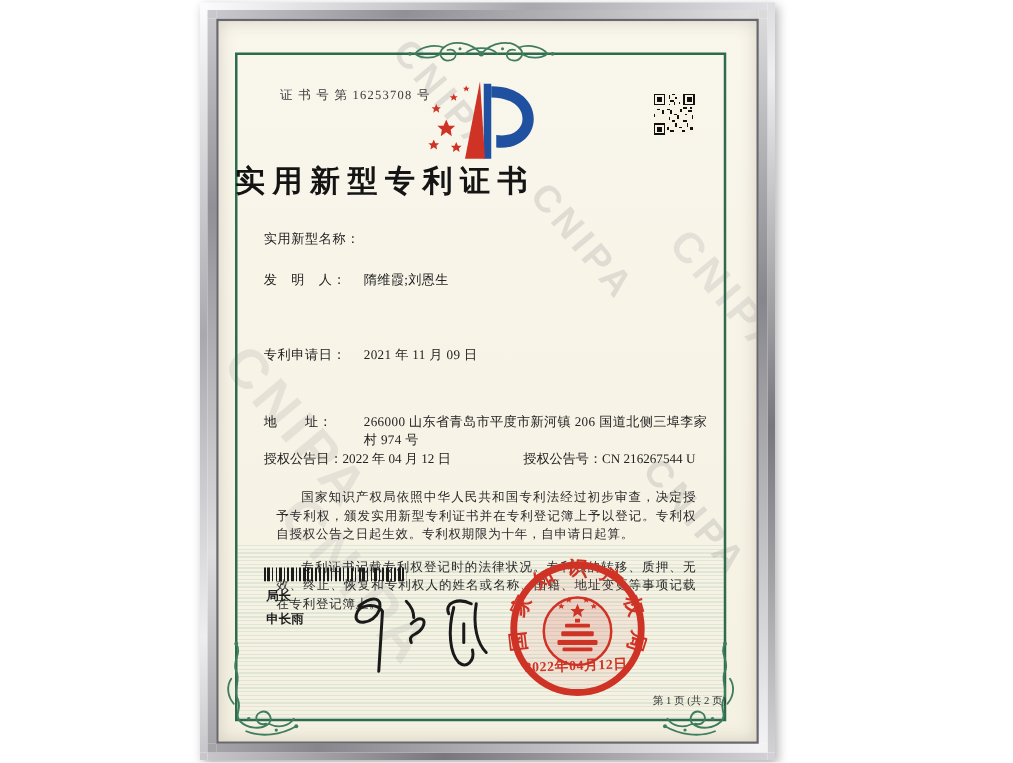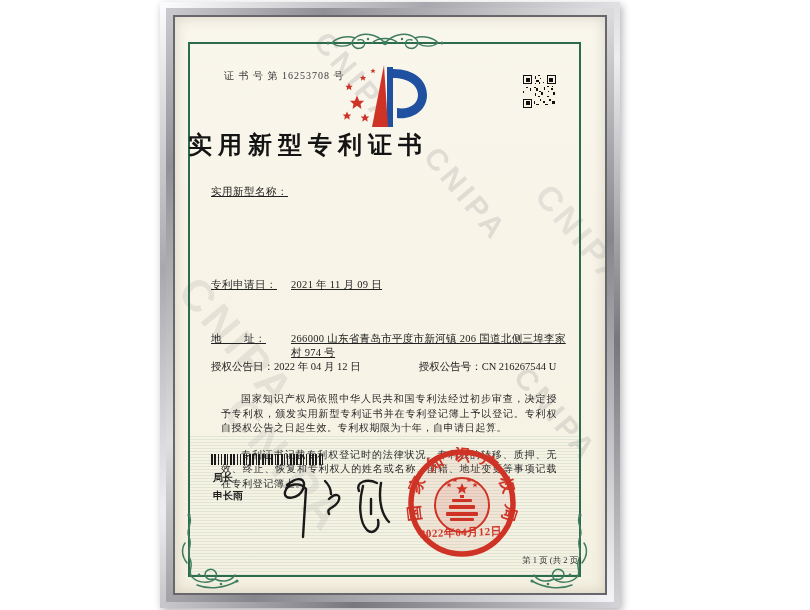--- a/index.html
+++ b/index.html
@@ -27,21 +27,21 @@
   
   .wm{position:absolute;font-family:"Liberation Sans",sans-serif;font-weight:700;
     letter-spacing:4px;color:rgba(125,125,130,.20);transform:rotate(50deg);white-space:nowrap;}
   
   .cert-no{position:absolute;left:49px;top:52px;font-size:10px;color:#3a3a3a;letter-spacing:1px;}
   .logo{position:absolute;left:160px;top:46px;width:100px;height:70px;}
   .qr{position:absolute;left:348px;top:58px;width:33px;height:33px;}
   .title{position:absolute;left:13px;right:24px;top:112px;text-align:left;
     font-size:24px;font-weight:700;color:#141414;letter-spacing:6px;}
   
-  .row{position:absolute;left:36px;display:flex;font-size:10.5px;color:#222;width:358px;line-height:14px;text-decoration:underline;}
+  .row{position:absolute;left:36px;display:flex;font-size:10.5px;color:#222;width:358px;line-height:14px;}
   .row .lbl{width:80px;flex:0 0 80px;letter-spacing:.5px;}
   .row .val{flex:1;letter-spacing:.3px;}
   .grant{position:absolute;left:36px;top:343px;width:360px;font-size:10.5px;color:#222;display:flex;}
   .grant .g2{margin-left:58px;}
   
   .paras{position:absolute;left:34px;top:363px;width:360px;font-size:10px;color:#2b2b2b;
     line-height:14.6px;letter-spacing:.6px;text-align:justify;}
   .paras p{margin:12px;text-indent:2em;}
   
   .barcode{position:absolute;left:36px;top:437px;width:114px;height:11px;
@@ -201,20 +201,24 @@
                   <rect x="22" y="8" width="1" height="1"></rect>
           </g>
         </svg>
       </div>
 
       <div class="title">实用新型专利证书</div>
 
       <div class="row" style="top:168px">
         <span class="lbl">实用新型名称：</span>
       </div>
+      <div class="row" style="top:201px">
+        <span class="lbl">发　明　人：</span>
+        <span class="val">隋维霞;刘恩生</span>
+      </div>
       <div class="row" style="top:261px">
         <span class="lbl">专利申请日：</span>
         <span class="val">2021 年 11 月 09 日</span>
       </div>
       <div class="row" style="top:315px">
         <span class="lbl">地　　址：</span>
         <span class="val" style="width:258px">266000 山东省青岛市平度市新河镇 206 国道北侧三埠李家村 974 号</span>
       </div>
 
       <div class="grant">

